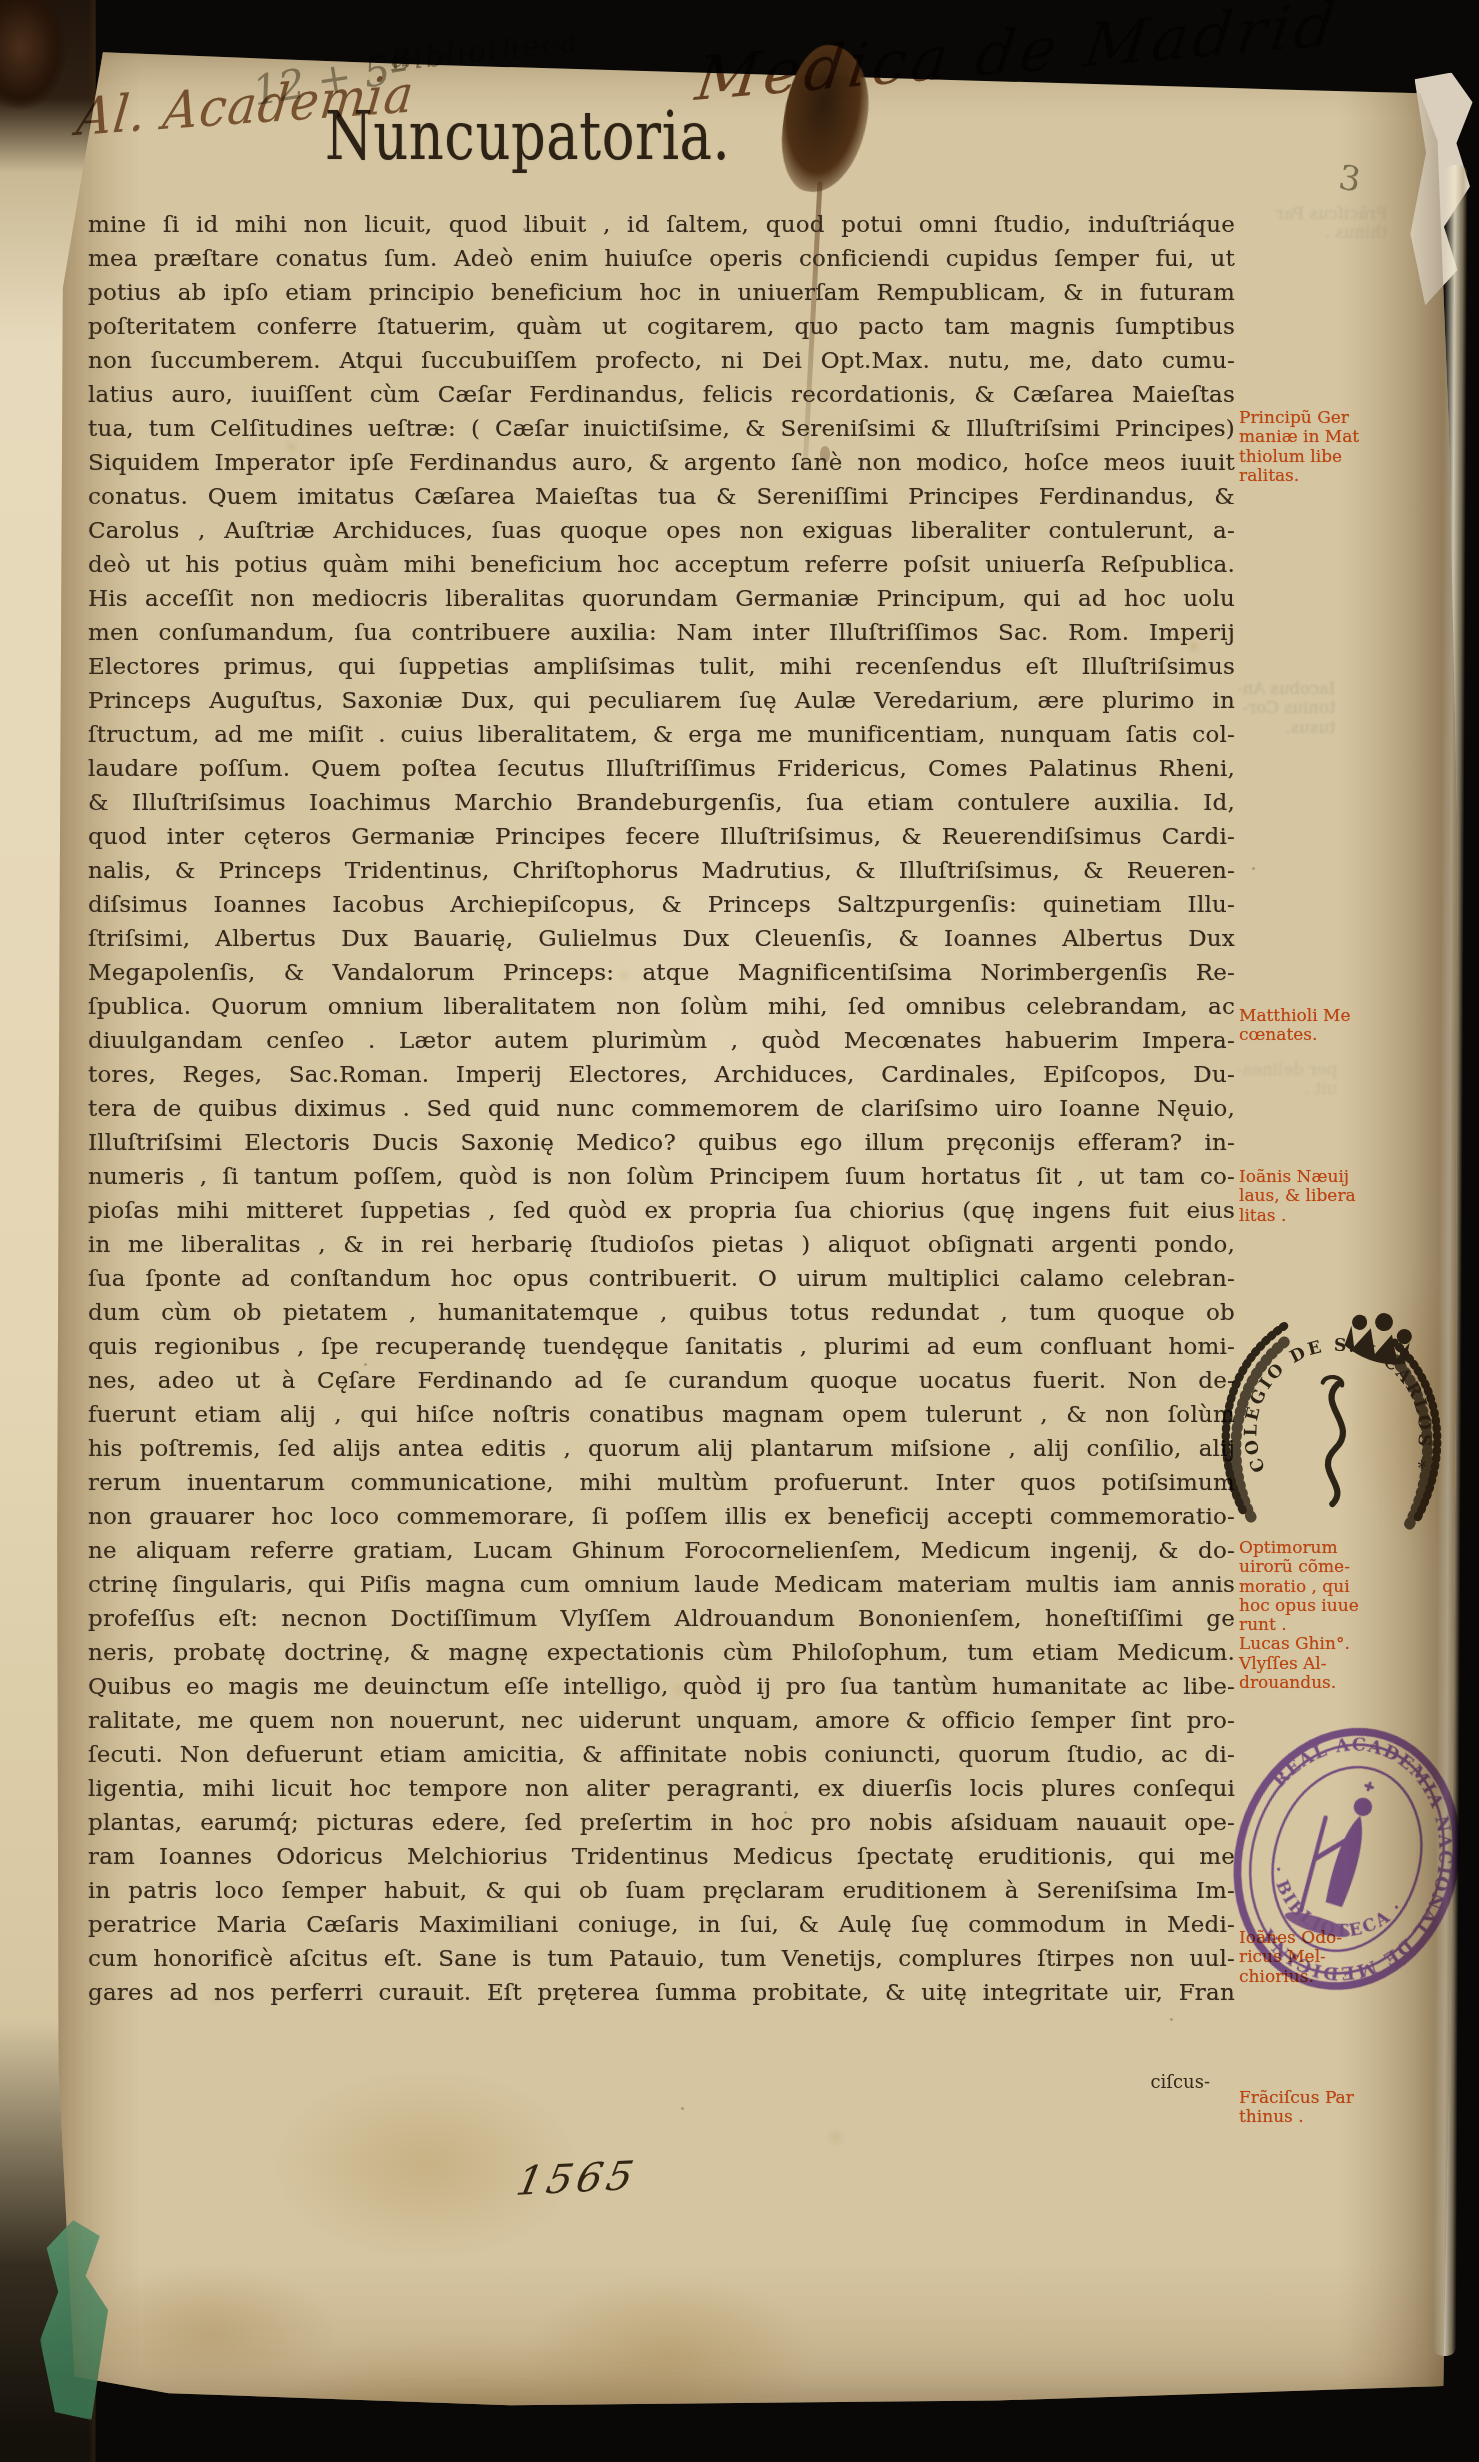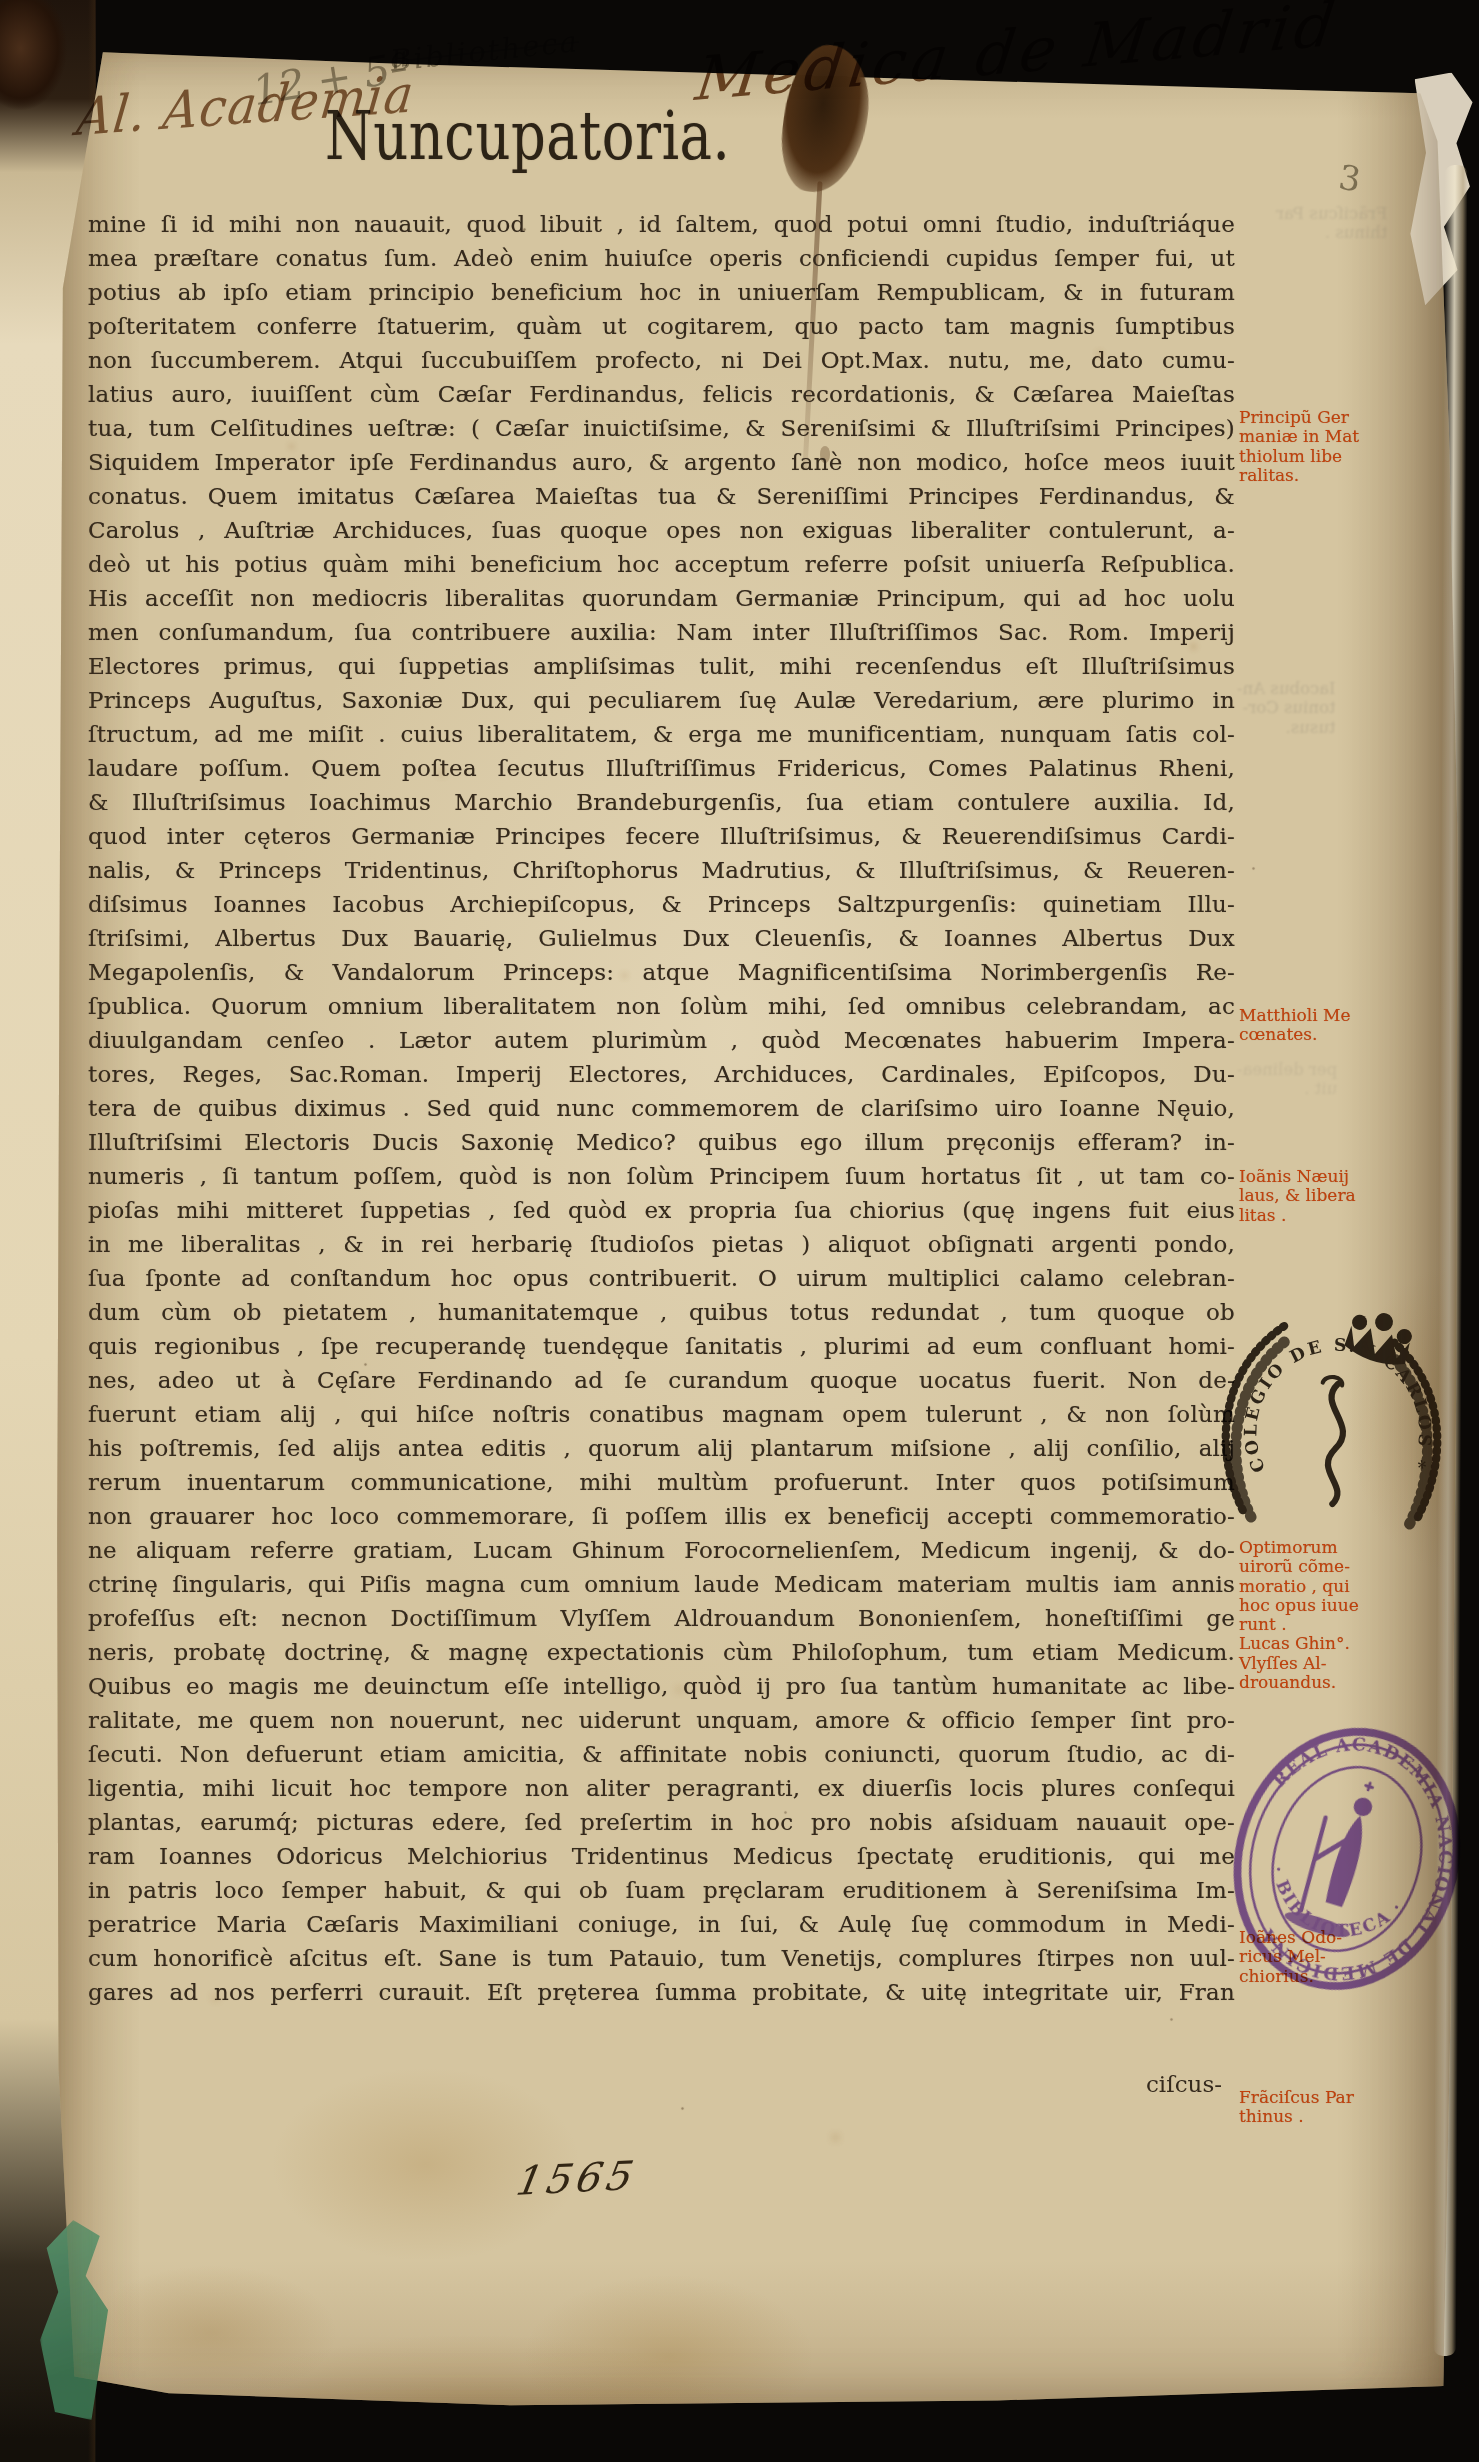--- a/index.html
+++ b/index.html
@@ -121,21 +121,21 @@
   <div id="ink-drip"></div>
   <div id="ink-drip-end"></div>
   <div id="pencil-mark" class="pencil">12 + 5ª</div>
   <div id="pencil-word" class="pencil">Bibliotheca</div>
   <div id="title">Nuncupatoria.</div>
   <div id="hw-left" class="hw">Al. Academia</div>
   <div id="hw-right" class="hw">Medica de Madrid</div>
   <div id="pencil-page" class="pencil">3</div>
 
   <div id="text-block">
-  <div class="tline">mine ſi id mihi non nauauit, quod libuit , id ſaltem, quod potui omni ſtudio, induſtriáque</div>
+  <div class="tline">mine ſi id mihi non licuit, quod libuit , id ſaltem, quod potui omni ſtudio, induſtriáque</div>
       <div class="tline">mea præſtare conatus ſum.  Adeò enim huiuſce operis conficiendi cupidus ſemper fui, ut</div>
       <div class="tline">potius ab ipſo etiam principio beneficium hoc in uniuerſam Rempublicam, &amp; in futuram</div>
       <div class="tline">poſteritatem conferre ſtatuerim, quàm ut cogitarem, quo pacto tam magnis ſumptibus</div>
       <div class="tline">non ſuccumberem. Atqui ſuccubuiſſem profecto, ni Dei Opt.Max. nutu, me, dato cumu-</div>
       <div class="tline">latius auro, iuuiſſent cùm Cæſar Ferdinandus, felicis recordationis, &amp; Cæſarea Maieſtas</div>
       <div class="tline">tua, tum Celſitudines ueſtræ: ( Cæſar inuictiſsime, &amp; Sereniſsimi &amp; Illuſtriſsimi Principes)</div>
       <div class="tline">Siquidem Imperator ipſe Ferdinandus auro, &amp; argento ſanè non modico, hoſce meos iuuit</div>
       <div class="tline">conatus.  Quem imitatus Cæſarea Maieſtas tua &amp; Sereniſſimi Principes Ferdinandus, &amp;</div>
       <div class="tline">Carolus , Auſtriæ Archiduces, ſuas quoque opes non exiguas liberaliter contulerunt, a-</div>
       <div class="tline">deò ut his potius quàm mihi beneficium hoc acceptum referre poſsit uniuerſa Reſpublica.</div>
@@ -175,21 +175,21 @@
       <div class="tline">ralitate, me quem non nouerunt, nec uiderunt unquam, amore &amp; officio ſemper ſint pro-</div>
       <div class="tline">ſecuti.  Non defuerunt etiam amicitia, &amp; affinitate nobis coniuncti, quorum ſtudio, ac di-</div>
       <div class="tline">ligentia, mihi licuit hoc tempore non aliter peragranti, ex diuerſis locis plures conſequi</div>
       <div class="tline">plantas, earumq́; picturas edere, ſed preſertim in hoc pro nobis aſsiduam nauauit ope-</div>
       <div class="tline">ram Ioannes Odoricus Melchiorius Tridentinus Medicus ſpectatę eruditionis, qui me</div>
       <div class="tline">in patris loco ſemper habuit, &amp; qui ob ſuam pręclaram eruditionem à Sereniſsima Im-</div>
       <div class="tline">peratrice Maria Cæſaris Maximiliani coniuge, in ſui, &amp; Aulę ſuę commodum in Medi-</div>
       <div class="tline">cum honorificè aſcitus eſt. Sane is tum Patauio, tum Venetijs, complures ſtirpes non uul-</div>
       <div class="tline">gares ad nos perferri curauit.  Eſt pręterea ſumma probitate, &amp; uitę integritate uir, Fran</div>
     </div>
-  <div id="catchword-wrap" style="position:absolute;left:100px;top:2071px;width:1147px;color:#352a1d;font-size:23px;">
+  <div id="catchword-wrap" style="position:absolute;left:88px;top:2071px;width:1147px;color:#352a1d;font-size:18px;">
     <div id="catchword">ciſcus-</div>
   </div>
 
   <div id="margin-notes">
   <div class="margin-note">
         <div>Principũ Ger</div>
         <div>maniæ in Mat</div>
         <div>thiolum libe</div>
         <div>ralitas.</div>
       </div>

